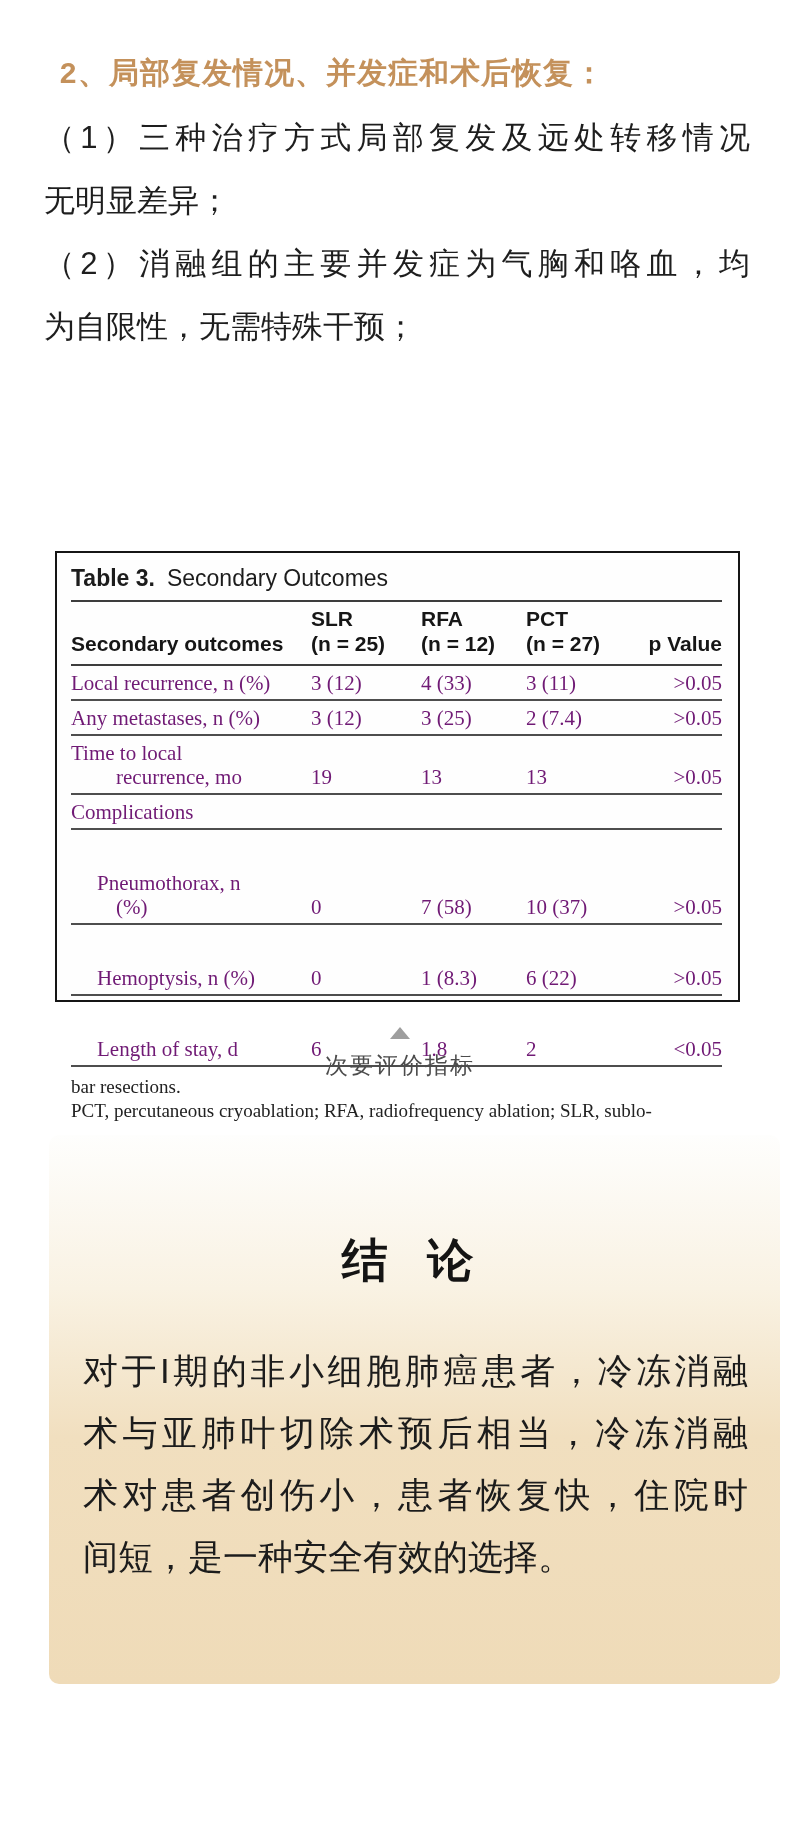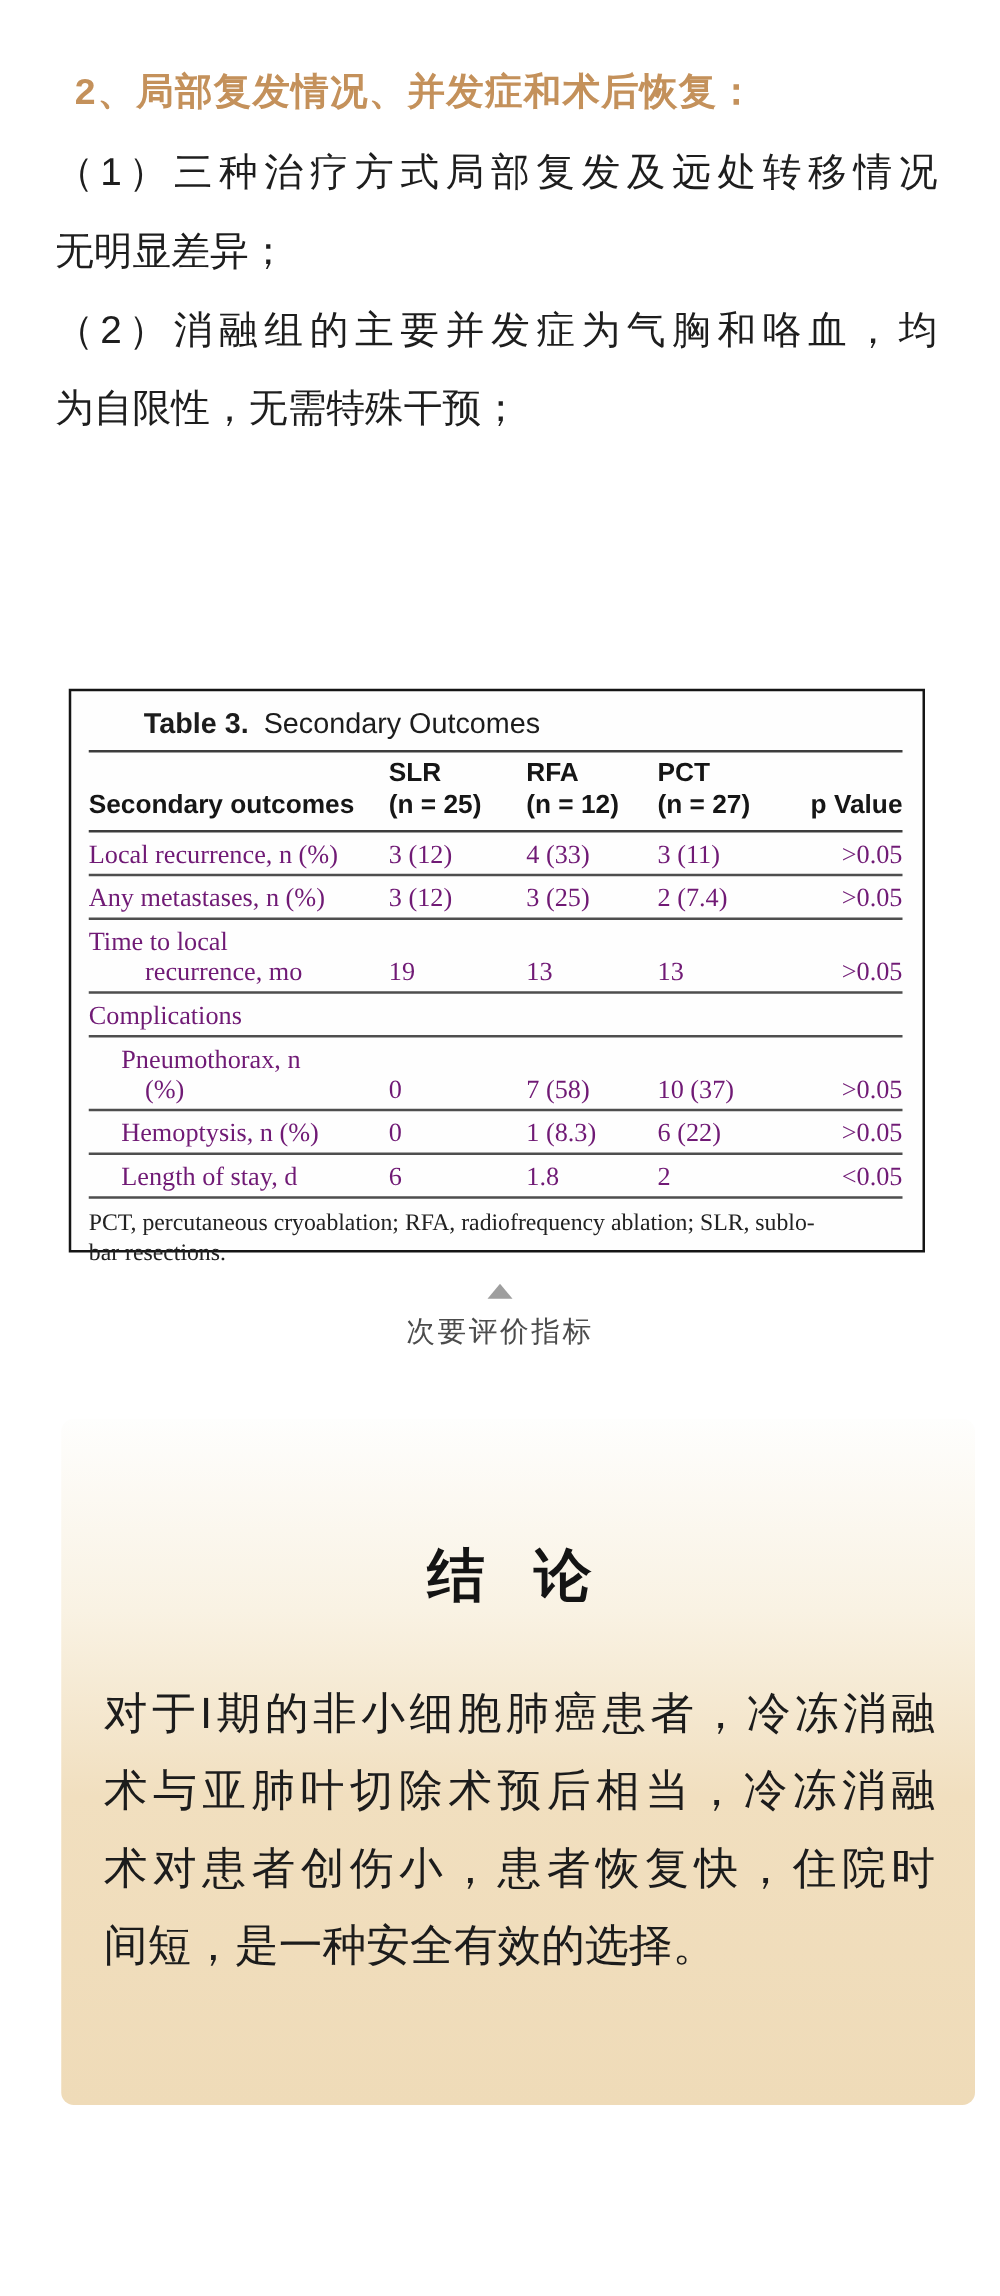--- a/index.html
+++ b/index.html
@@ -25,35 +25,35 @@
   
   .tablebox {
     position:absolute; left:55px; top:551px; width:685px; height:451px;
     border:2px solid #151515; background:#fefefe;
     padding:8px 16px 6px 14px;
   }
   .t-title {
     font-size:23px; color:#1c1c1c; padding:4px 0 8px 0;
     border-bottom:2px solid #3d3d3d;
   }
-  .t-title .t-bold { font-weight:700;margin-left:44px; }
+  .t-title .t-bold { font-weight:700; }
   .t-title .t-rest { font-weight:400; margin-left:12px; }
   .t-grid-row { display:grid; grid-template-columns:240px 110px 105px 115px 1fr; align-items:end; }
   .t-head { border-bottom:2px solid #3d3d3d; padding:4px 0 7px 0; font-weight:700; font-size:21px; color:#161616; }
   .th-row1 { display:grid; grid-template-columns:240px 110px 105px 115px 1fr; line-height:25px; }
   .th-row2 { display:grid; grid-template-columns:240px 110px 105px 115px 1fr; line-height:26px; }
   .c-label { text-align:left; }
   .c-val   { text-align:left; }
   .c-p     { text-align:right; }
   .t-row {
     font-family:"Liberation Serif", serif; font-size:21px; line-height:24px;
     color:#701a75; padding:5px 0 4px 0; border-bottom:2px solid #4e4e4e;
   }
   .t-row .l1, .t-row .l2 { display:block; }
-  .t-row.indent .l1 { padding-left:26px; }
+  .t-row.indent .l1 { padding-left:26px;margin-top:36px; }
   .t-row .l2 { padding-left:45px; }
   .t-foot {
     font-family:"Liberation Serif", serif; font-size:19px; line-height:24px;
     color:#222; padding-top:8px;
   }
   .t-foot span { display:block; }
   
   .tri {
     position:absolute; left:0; right:0; top:1027px; margin:0 auto;
     width:0; height:0;
@@ -184,22 +184,22 @@
     <span class="c-label">
         <span class="l1">Length of stay, d</span>
       </span>
     <span class="c-val">6</span>
     <span class="c-val">1.8</span>
     <span class="c-val">2</span>
     <span class="c-p">&lt;0.05</span>
   </div>
 
   <div class="t-foot">
+    <span>bar resections.</span>
     <span>PCT, percutaneous cryoablation; RFA, radiofrequency ablation; SLR, sublo-</span>
-    <span>bar resections.</span>
   </div>
 </div>
 
 <div class="tri"></div>
 <div class="fig-caption">次要评价指标</div>
 
 <div class="conclusion">
   <div class="conclusion-title">结 论</div>
   <div class="conclusion-body">
     <span class="jline">对于I期的非小细胞肺癌患者，冷冻消融</span>

